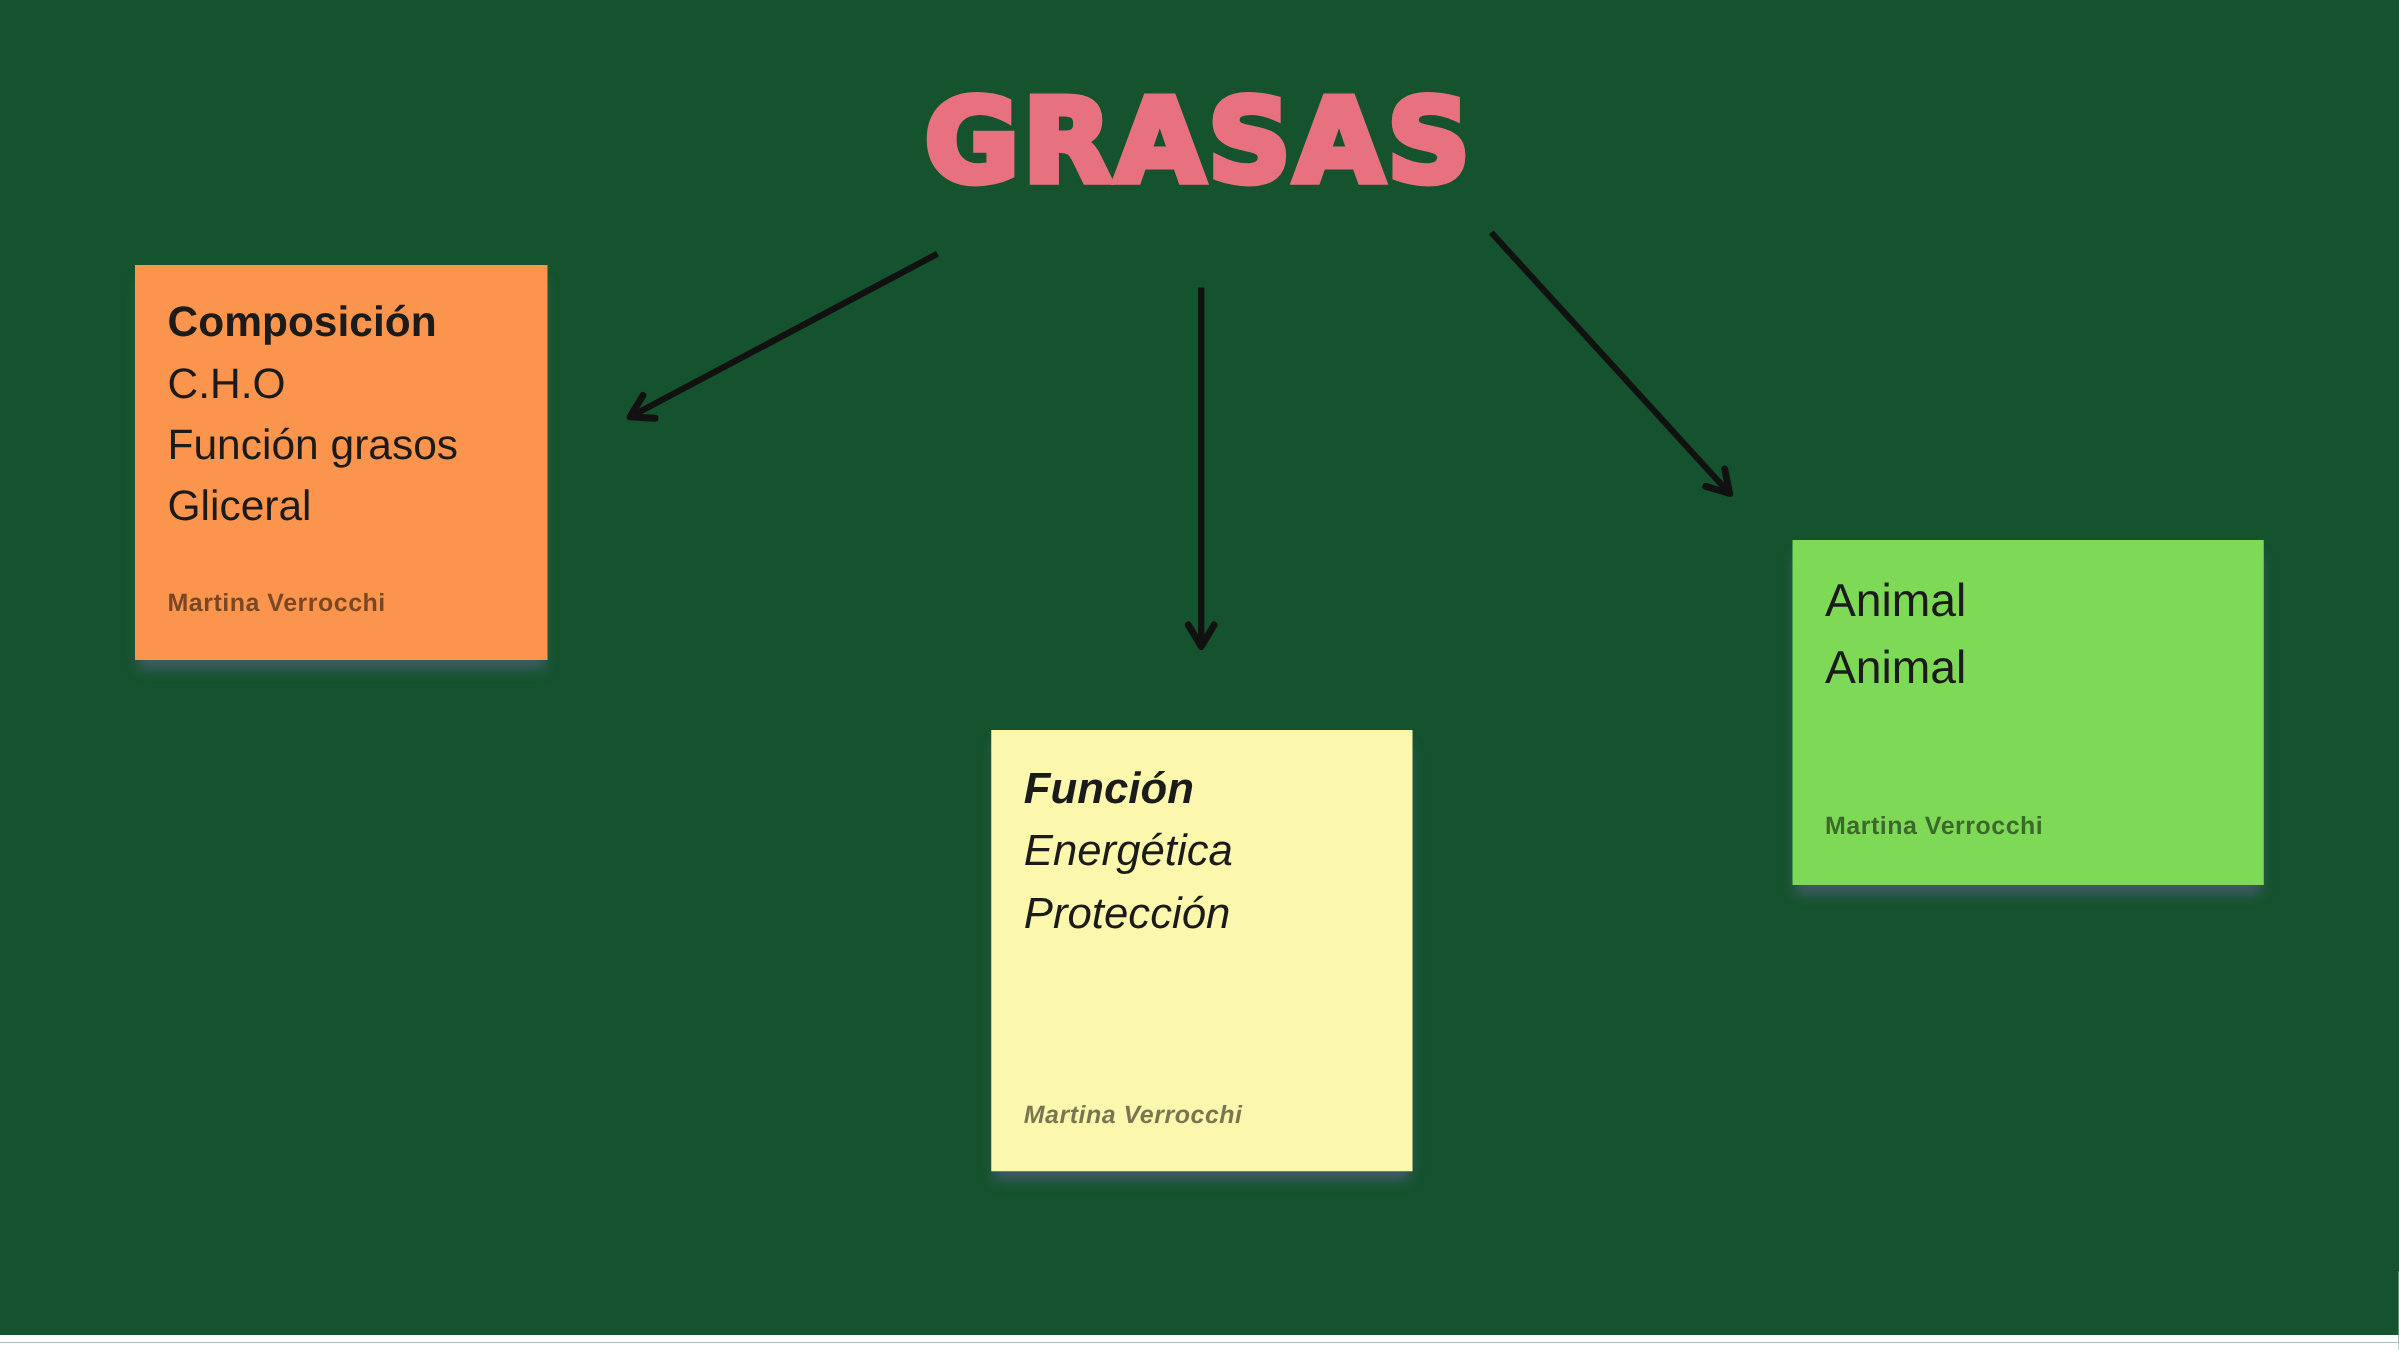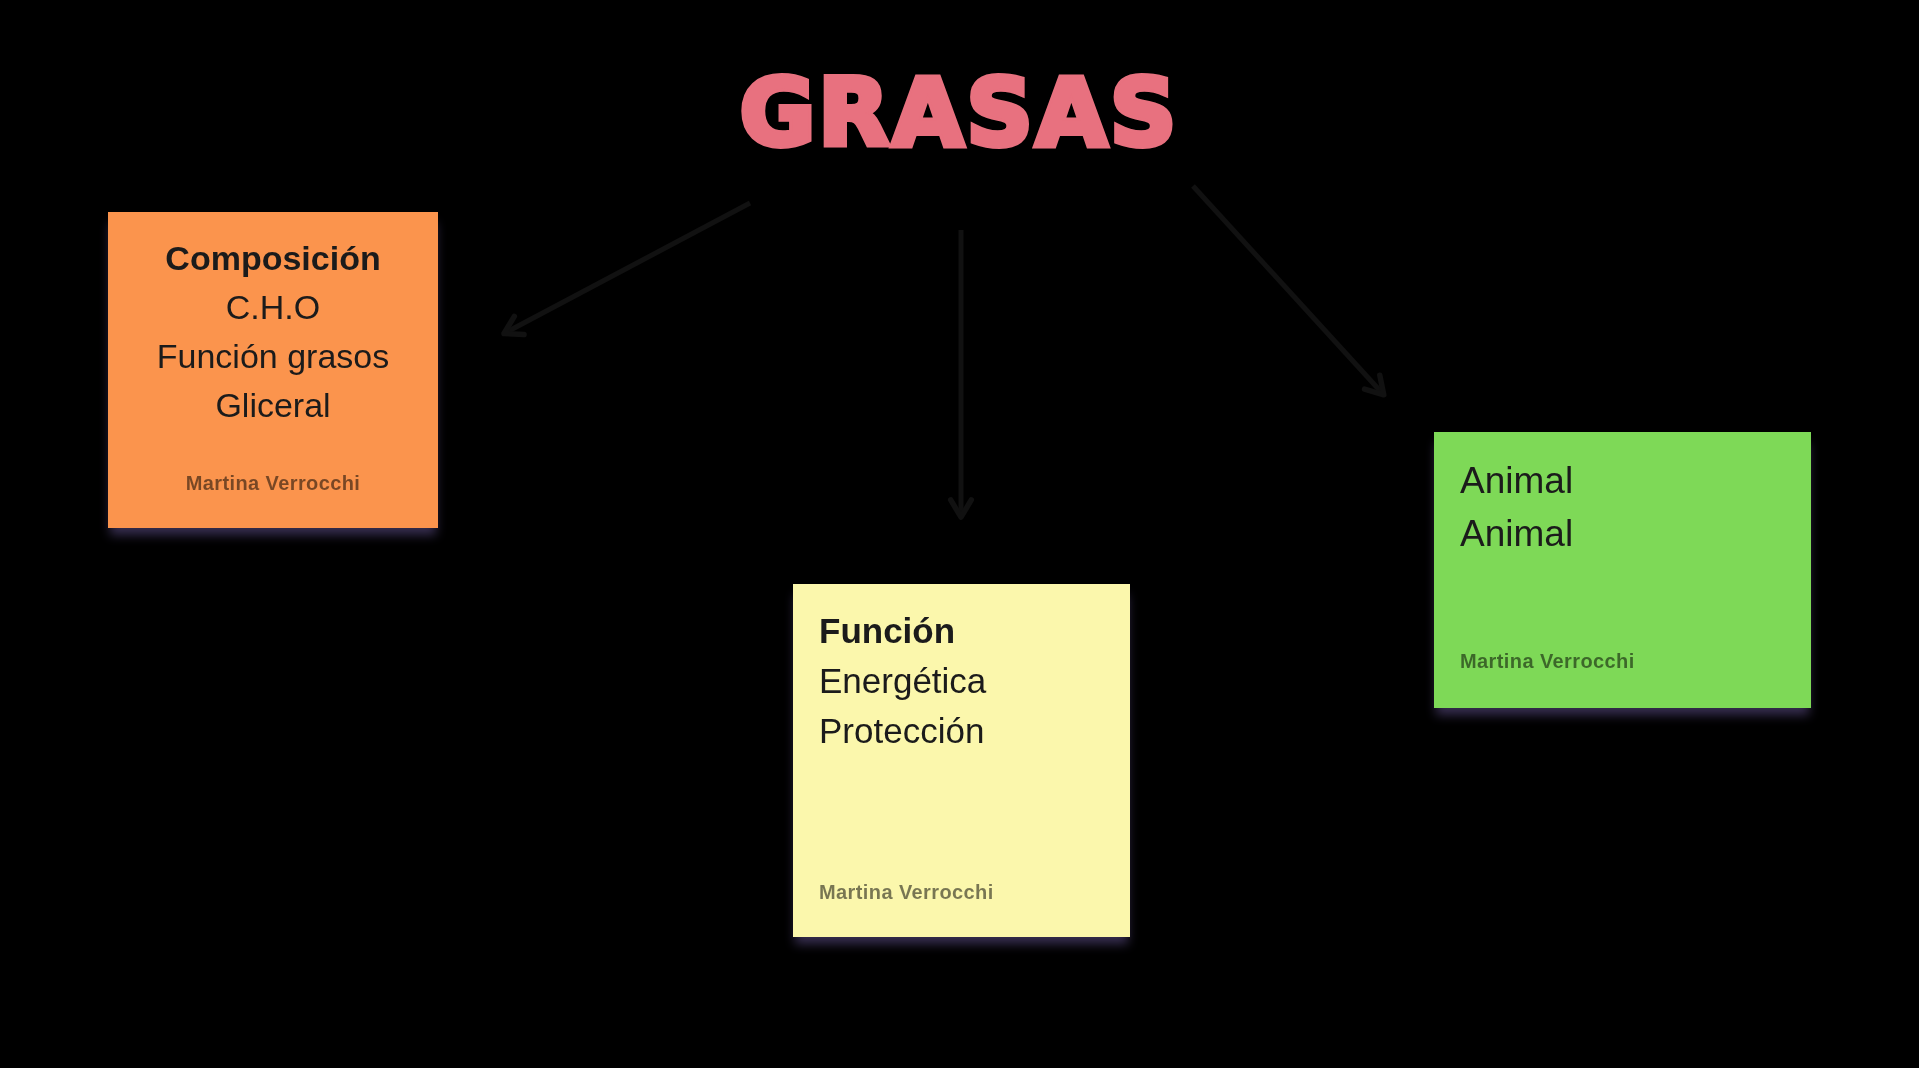--- a/index.html
+++ b/index.html
@@ -52,21 +52,21 @@
     margin-top: auto;
     font-size: 20px;
     font-weight: 700;
     letter-spacing: 0.4px;
     color: rgba(0, 0, 0, 0.52);
   }
 
   .note-composicion {
     left: 108px; top: 212px;
     width: 330px; height: 316px;
-    font-size: 34px; line-height: 49px; text-align: center;
+    font-size: 34px; line-height: 49px;
   }
   .note-funcion {
     left: 793px; top: 584px;
     width: 337px; height: 353px;
     font-size: 35px; line-height: 50px;
   }
   .note-origen {
     left: 1434px; top: 432px;
     width: 377px; height: 276px;
     font-size: 37px; line-height: 53px;
@@ -74,21 +74,21 @@
 
   .footer-strip {
     position: absolute;
     left: 0; right: 0; bottom: 0;
     height: 6px;
   }
 </style>
 </head>
 <body>
 
-<div class="canvas" style="background: #000000;">
+<div class="canvas" style="background: #14532d;">
 
   <div class="diagram-title" style="color: rgb(232, 113, 127);">GRASAS</div>
 
   <svg class="arrows-svg" viewBox="0 0 1919 1074" xmlns="http://www.w3.org/2000/svg" fill="none" style="color: rgb(17, 17, 17);">
     <defs>
       <marker id="arrowhead" viewBox="0 0 12 12" refX="9" refY="6" markerWidth="5.5" markerHeight="5.5" orient="auto-start-reverse">
         <path d="M2,1.5 L9.5,6 L2,10.5" fill="none" stroke="currentColor" stroke-width="2.4" stroke-linecap="round" stroke-linejoin="round"></path>
       </marker>
     </defs>
     <line x1="750" y1="203" x2="505" y2="333" marker-end="url(#arrowhead)"></line>
@@ -97,21 +97,21 @@
   </svg>
 
   <div class="note note-composicion" style="background: rgb(251, 148, 77);">
     <div class="heading">Composición</div>
     <div class="line">C.H.O</div>
     <div class="line">Función grasos</div>
     <div class="line">Gliceral</div>
     <div class="attribution">Martina Verrocchi</div>
   </div>
 
-  <div class="note note-funcion" style="background: rgb(251, 247, 172);">
+  <div class="note note-funcion" style="background: rgb(251, 247, 172); font-style: italic;">
     <div class="heading">Función</div>
     <div class="line">Energética</div>
     <div class="line">Protección</div>
     <div class="attribution">Martina Verrocchi</div>
   </div>
 
   <div class="note note-origen" style="background: rgb(126, 217, 87);">
     <div class="line">Animal</div>
     <div class="line">Animal</div>
     <div class="attribution">Martina Verrocchi</div>

